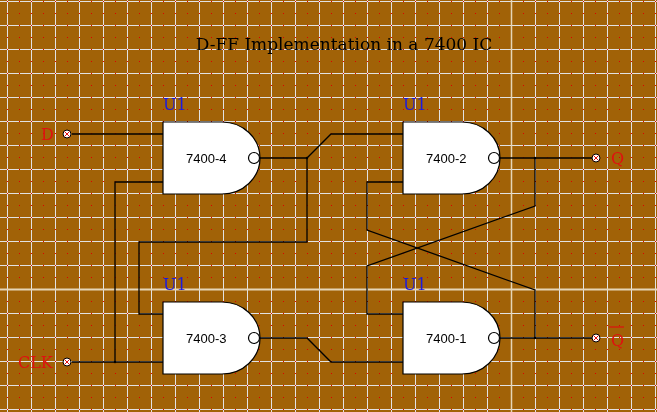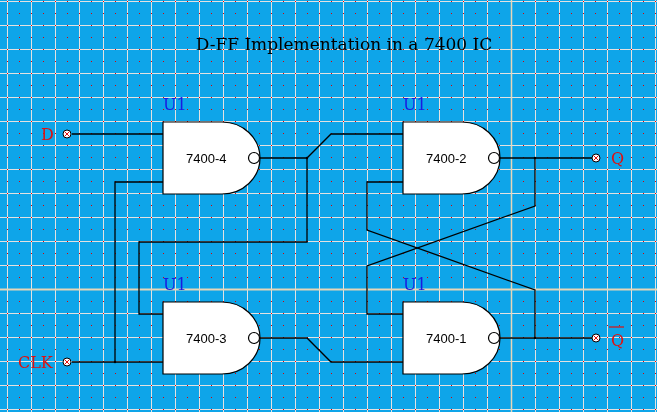--- a/index.html
+++ b/index.html
@@ -1,16 +1,16 @@
 <!DOCTYPE html>
 <html><head>
 <meta charset="utf-8">
 <style>
   html, body { margin: 0; padding: 0; background: #ffffff; }
-  #canvas { position: relative; width: 657px; height: 412px; overflow: hidden; background: #0ea5e9; }
+  #canvas { position: relative; width: 657px; height: 412px; overflow: hidden; background: #a16207; }
   svg { position: absolute; left: 0; top: 0; }
   .wire { stroke: #000; stroke-width: 1.3; fill: none; }
   .gate { stroke: #000; stroke-width: 1.2; fill: #fff; }
   .bubble { stroke: #000; stroke-width: 1.2; fill: #fff; }
   .title { font-family: "DejaVu Serif", serif; font-size: 17px; fill: #000; }
   .ref { font-family: "DejaVu Serif", serif; font-size: 16px; fill: #1a1ae0; }
   .gname { font-family: "Liberation Sans", sans-serif; font-size: 13px; fill: #000; }
   .port { font-family: "DejaVu Serif", serif; font-size: 16px; fill: #e01010; }
   .pin { stroke: #000; stroke-width: 1; fill: #fff; }
   .pinx { stroke: #e01010; stroke-width: 1; }

